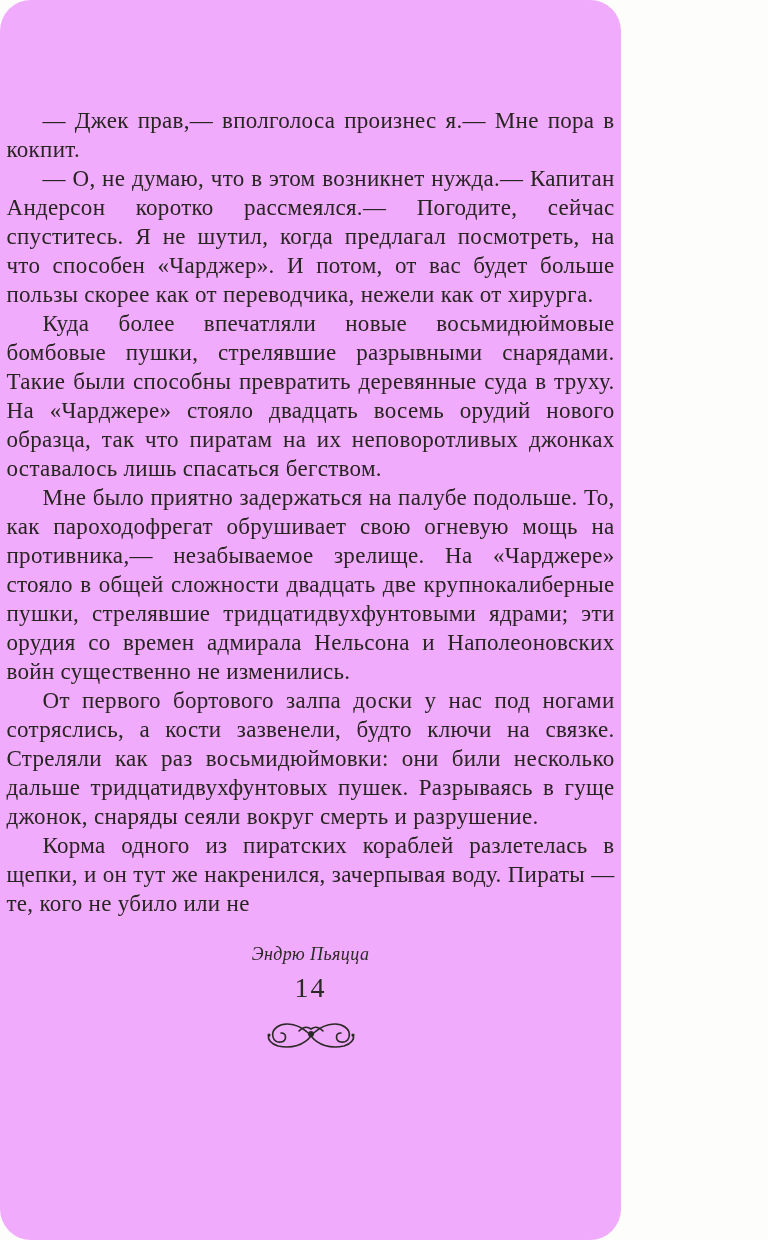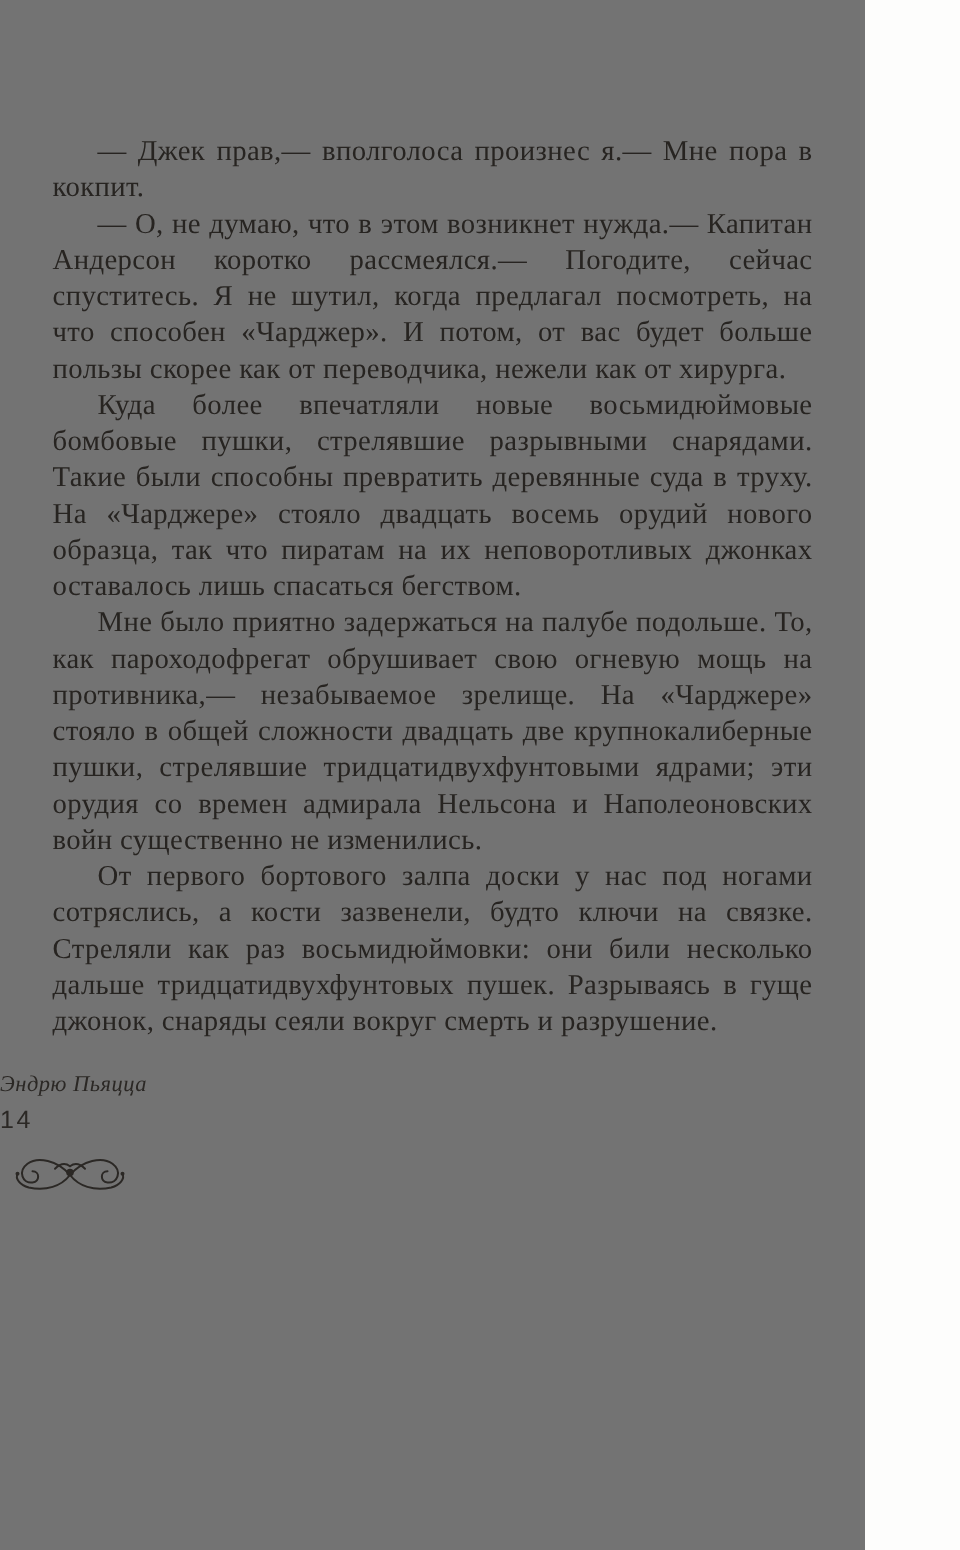--- a/index.html
+++ b/index.html
@@ -3,71 +3,73 @@
 <meta charset="utf-8">
 <style>
   * { margin: 0; padding: 0; box-sizing: border-box; }
   html, body {
     width: 768px;
     background: #fdfdfc;
     font-family: "Liberation Serif", "DejaVu Serif", serif;
   }
   .page {
     position: relative;
-    width: 692px;
+    width: 621px;
     height: 1240px;
-    background: #737373;
+    background: #f0abfc;
     overflow: hidden;
+    border-radius: 31px;
   }
   .text-block {
     width: 608px;
     margin: 0 auto;
     padding-top: 106px;
     color: #272421;
     font-size: 23px;
     line-height: 29px;
     letter-spacing: 0.3px;
     text-align: justify;
   }
   .text-block p {
     text-indent: 36px;
     hyphens: auto;
   }
   .footer {
     margin-top: 26px;
-    text-align: left;
+    text-align: center;
     color: #2b2825;
   }
   .footer .author {
     font-style: italic;
     font-size: 18px;
     letter-spacing: 0.4px;
   }
   .footer .page-number {
     margin-top: 7px;
-    font-size: 20px;
+    font-size: 28px;
     letter-spacing: 2px;
-    font-family: Liberation Sans, sans-serif;
+    font-family: Liberation Serif, serif;
   }
   .footer .ornament {
     margin-top: 14px;
   }
 </style>
 </head>
 <body>
 
 <div class="page">
 
   <div class="text-block" id="paragraphs">
 
   <p>— Джек прав,— вполголоса произнес я.— Мне пора в кокпит.</p>
       <p>— О, не думаю, что в этом возникнет нужда.— Капитан Андерсон коротко рассмеялся.— Погодите, сейчас спуститесь. Я не шутил, когда предлагал посмотреть, на что способен «Чарджер». И потом, от вас будет больше пользы скорее как от переводчика, нежели как от хирурга.</p>
       <p>Куда более впечатляли новые восьмидюймовые бомбовые пушки, стрелявшие разрывными снарядами. Такие были способны превратить деревянные суда в труху. На «Чарджере» стояло двадцать восемь орудий нового образца, так что пиратам на их неповоротливых джонках оставалось лишь спасаться бегством.</p>
       <p>Мне было приятно задержаться на палубе подольше. То, как пароходофрегат обрушивает свою огневую мощь на противника,— незабываемое зрелище. На «Чарджере» стояло в общей сложности двадцать две крупнокалиберные пушки, стрелявшие тридцатидвухфунтовыми ядрами; эти орудия со времен адмирала Нельсона и Наполеоновских войн существенно не изменились.</p>
       <p>От первого бортового залпа доски у нас под ногами сотряслись, а кости зазвенели, будто ключи на связке. Стреляли как раз восьмидюймовки: они били несколько дальше тридцатидвухфунтовых пушек. Разрываясь в гуще джонок, снаряды сеяли вокруг смерть и разрушение.</p>
+      <p>Корма одного из пиратских кораблей разлетелась в щепки, и он тут же накренился, зачерпывая воду. Пираты — те, кого не убило или не</p>
     </div>
 
   <div class="footer">
     <div class="author">Эндрю Пьяцца</div>
     <div class="page-number">14</div>
     <div class="ornament">
       <svg width="112" height="36" viewBox="0 0 112 36" aria-hidden="true">
         <g stroke="#2b2825" fill="none" stroke-width="1.6" stroke-linecap="round">
           <path d="M56,18 C46,6 30,3 22,9 C14,15 18,25 26,24 C32,23 32,15 26,15"></path>
           <path d="M56,18 C66,6 82,3 90,9 C98,15 94,25 86,24 C80,23 80,15 86,15"></path>

